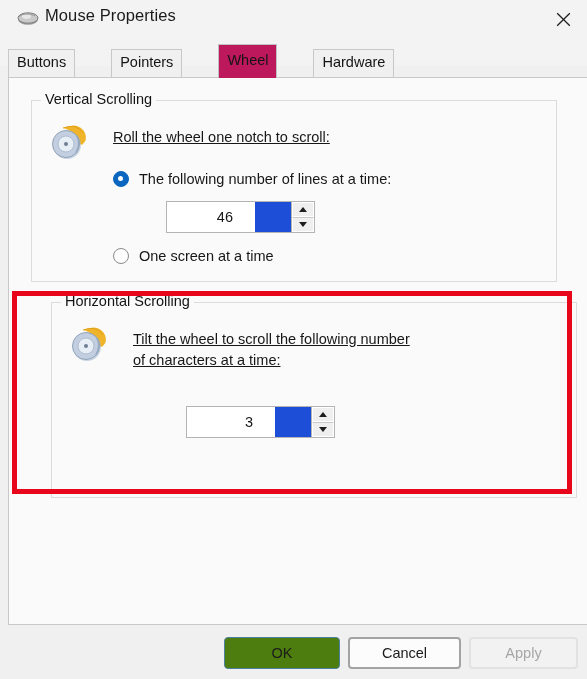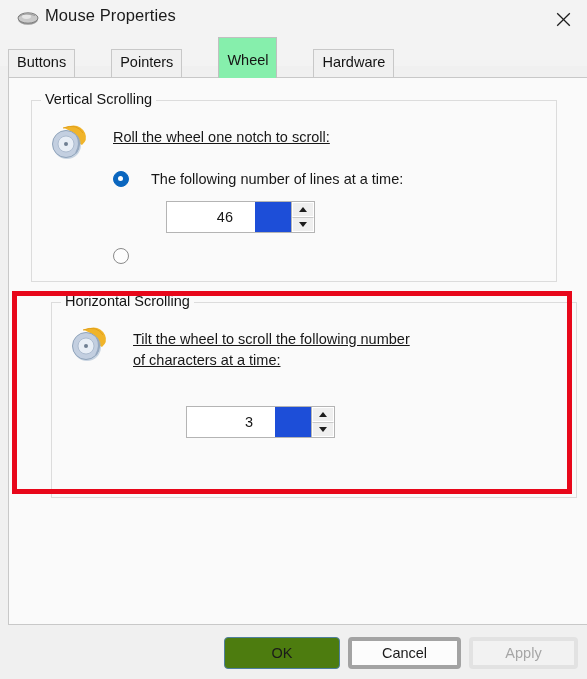--- a/index.html
+++ b/index.html
@@ -70,25 +70,25 @@
     margin-right: -1px;
     font-size: 14.5px;
     line-height: 20px;
     color: #141414;
     height: 22px;
     box-sizing: content-box;
     cursor: default;
     white-space: nowrap;
   }
   .tab.selected {
-    background: #86efac;
+    background: #be185d;
     border-color: #c0c0c0;
     position: relative;
     z-index: 3;
-    padding-top: 12px;
+    padding-top: 5px;
     height: 24px;
     margin-top: -2px;
   }
 
   
   .tabpage {
     position: absolute;
     left: 8px; top: 77px;
     width: 584px; height: 548px;
     background: #fafafa;
@@ -137,21 +137,20 @@
     white-space: pre-line;
     text-decoration: underline;
   }
 
   
   .radio-row {
     position: absolute;
     display: flex;
     align-items: center;
     cursor: default;
-    gap: 12px;
   }
   .radio {
     width: 16px; height: 16px;
     border-radius: 50%;
     border: 1.4px solid #8a8a8a;
     background: #fdfdfd;
     box-sizing: border-box;
     flex: 0 0 auto;
     position: relative;
   }
@@ -230,21 +229,21 @@
     border: 5px solid #e8071a;
     box-sizing: border-box;
     pointer-events: none;
     z-index: 20;
   }
 
   
   .btn {
     position: absolute;
     height: 32px;
-    border: 4px solid #a3a3a3;
+    border: 2px solid #a3a3a3;
     border-radius: 4px;
     background: #fdfdfd;
     font-size: 14.5px;
     color: #1a1a1a;
     display: flex;
     align-items: center;
     justify-content: center;
     cursor: default;
     font-family: "Liberation Sans", sans-serif;
     box-sizing: border-box;
@@ -329,20 +328,21 @@
             <span class="arrow-up"></span>
           </div>
         <div class="spin-btn down">
             <span class="arrow-down"></span>
           </div>
       </div>
     </div>
 
     <div class="radio-row" style="left:81px; top:147px;">
       <span class="radio"></span>
+      <span class="radio-label">One screen at a time</span>
     </div>
   </div>
 
   <div class="groupbox" id="group-horizontal">
     <div class="group-legend">Horizontal Scrolling</div>
 
     <div class="wheel-icon" style="left:14px; top:18px;">
       <svg width="46" height="46" viewBox="0 0 46 46">
         <path d="M17 9 Q33 2 39 14 Q42 21 36 26 L27 21 Q29 12 17 9 Z" fill="#f0b42a"></path>
         <path d="M17 9 Q31 4 37 14" fill="none" stroke="#e2a01a" stroke-width="1"></path>

